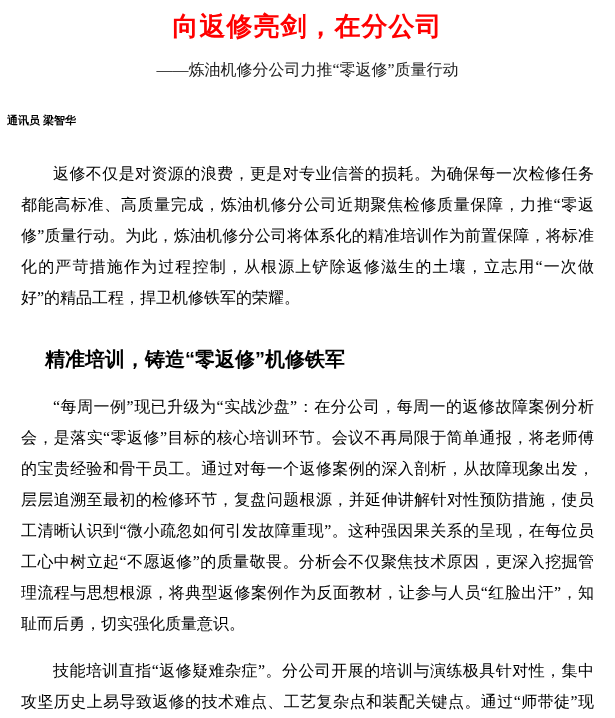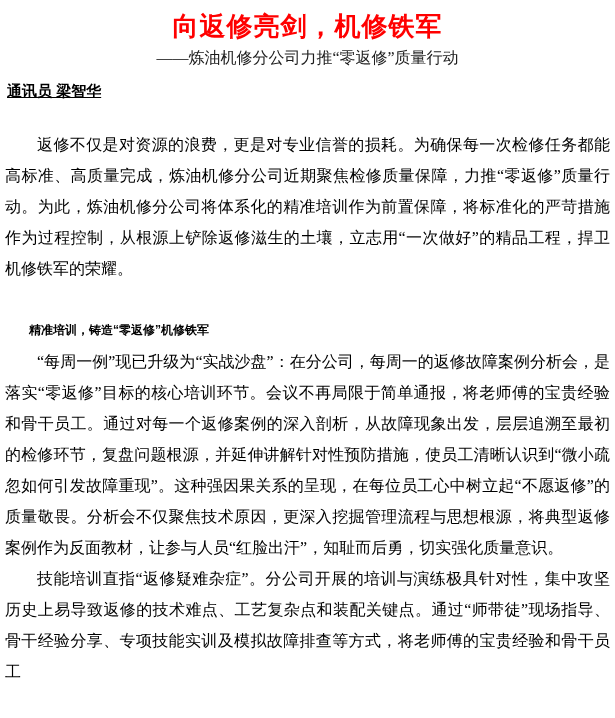--- a/index.html
+++ b/index.html
@@ -24,60 +24,59 @@
   .title {
     margin: 0;
     font-family: "Liberation Sans", "DejaVu Sans", sans-serif;
     font-weight: bold;
     font-size: 26px;
     line-height: 36px;
     text-align: center;
     letter-spacing: 1px;
   }
   .subtitle {
-    margin-top: 2px;
+    margin-top: 14px;
     font-size: 16px;
     line-height: 24px;
     text-align: center;
     color: #1c1c1c;
   }
   .byline {
-    margin-top: 11px;
+    margin-top: 28px;
     margin-left: 2px;
     font-family: "Liberation Sans", "DejaVu Sans", sans-serif;
     font-weight: bold;
-    font-size: 15px;
+    font-size: 11px;
     line-height: 20px;
-    text-decoration: underline;
     display: inline-block;
   }
   .article-body {
     margin-top: 28px;
     font-size: 16px;
     line-height: 31px;
     text-align: justify;
   }
   .article-body p {
-    margin: 0;
+    margin: 16px;
     text-indent: 2em;
   }
   .section-heading {
     margin: 31px 0 0 0;
     font-family: "Liberation Sans", "DejaVu Sans", sans-serif;
     font-weight: bold;
-    font-size: 12px;
+    font-size: 20px;
     line-height: 31px;
     text-indent: 2em;
   }
 </style>
 </head>
 <body>
 
 <div class="page">
-  <h1 class="title" style="color: rgb(255, 0, 0);">向返修亮剑，机修铁军</h1>
+  <h1 class="title" style="color: rgb(255, 0, 0);">向返修亮剑，在分公司</h1>
 
   <div class="subtitle">——炼油机修分公司力推“零返修”质量行动</div>
 
   <div>
     <span class="byline">通讯员 梁智华</span>
   </div>
 
   <div class="article-body">
     <p>返修不仅是对资源的浪费，更是对专业信誉的损耗。为确保每一次检修任务都能高标准、高质量完成，炼油机修分公司近期聚焦检修质量保障，力推“零返修”质量行动。为此，炼油机修分公司将体系化的精准培训作为前置保障，将标准化的严苛措施作为过程控制，从根源上铲除返修滋生的土壤，立志用“一次做好”的精品工程，捍卫机修铁军的荣耀。</p>
 

